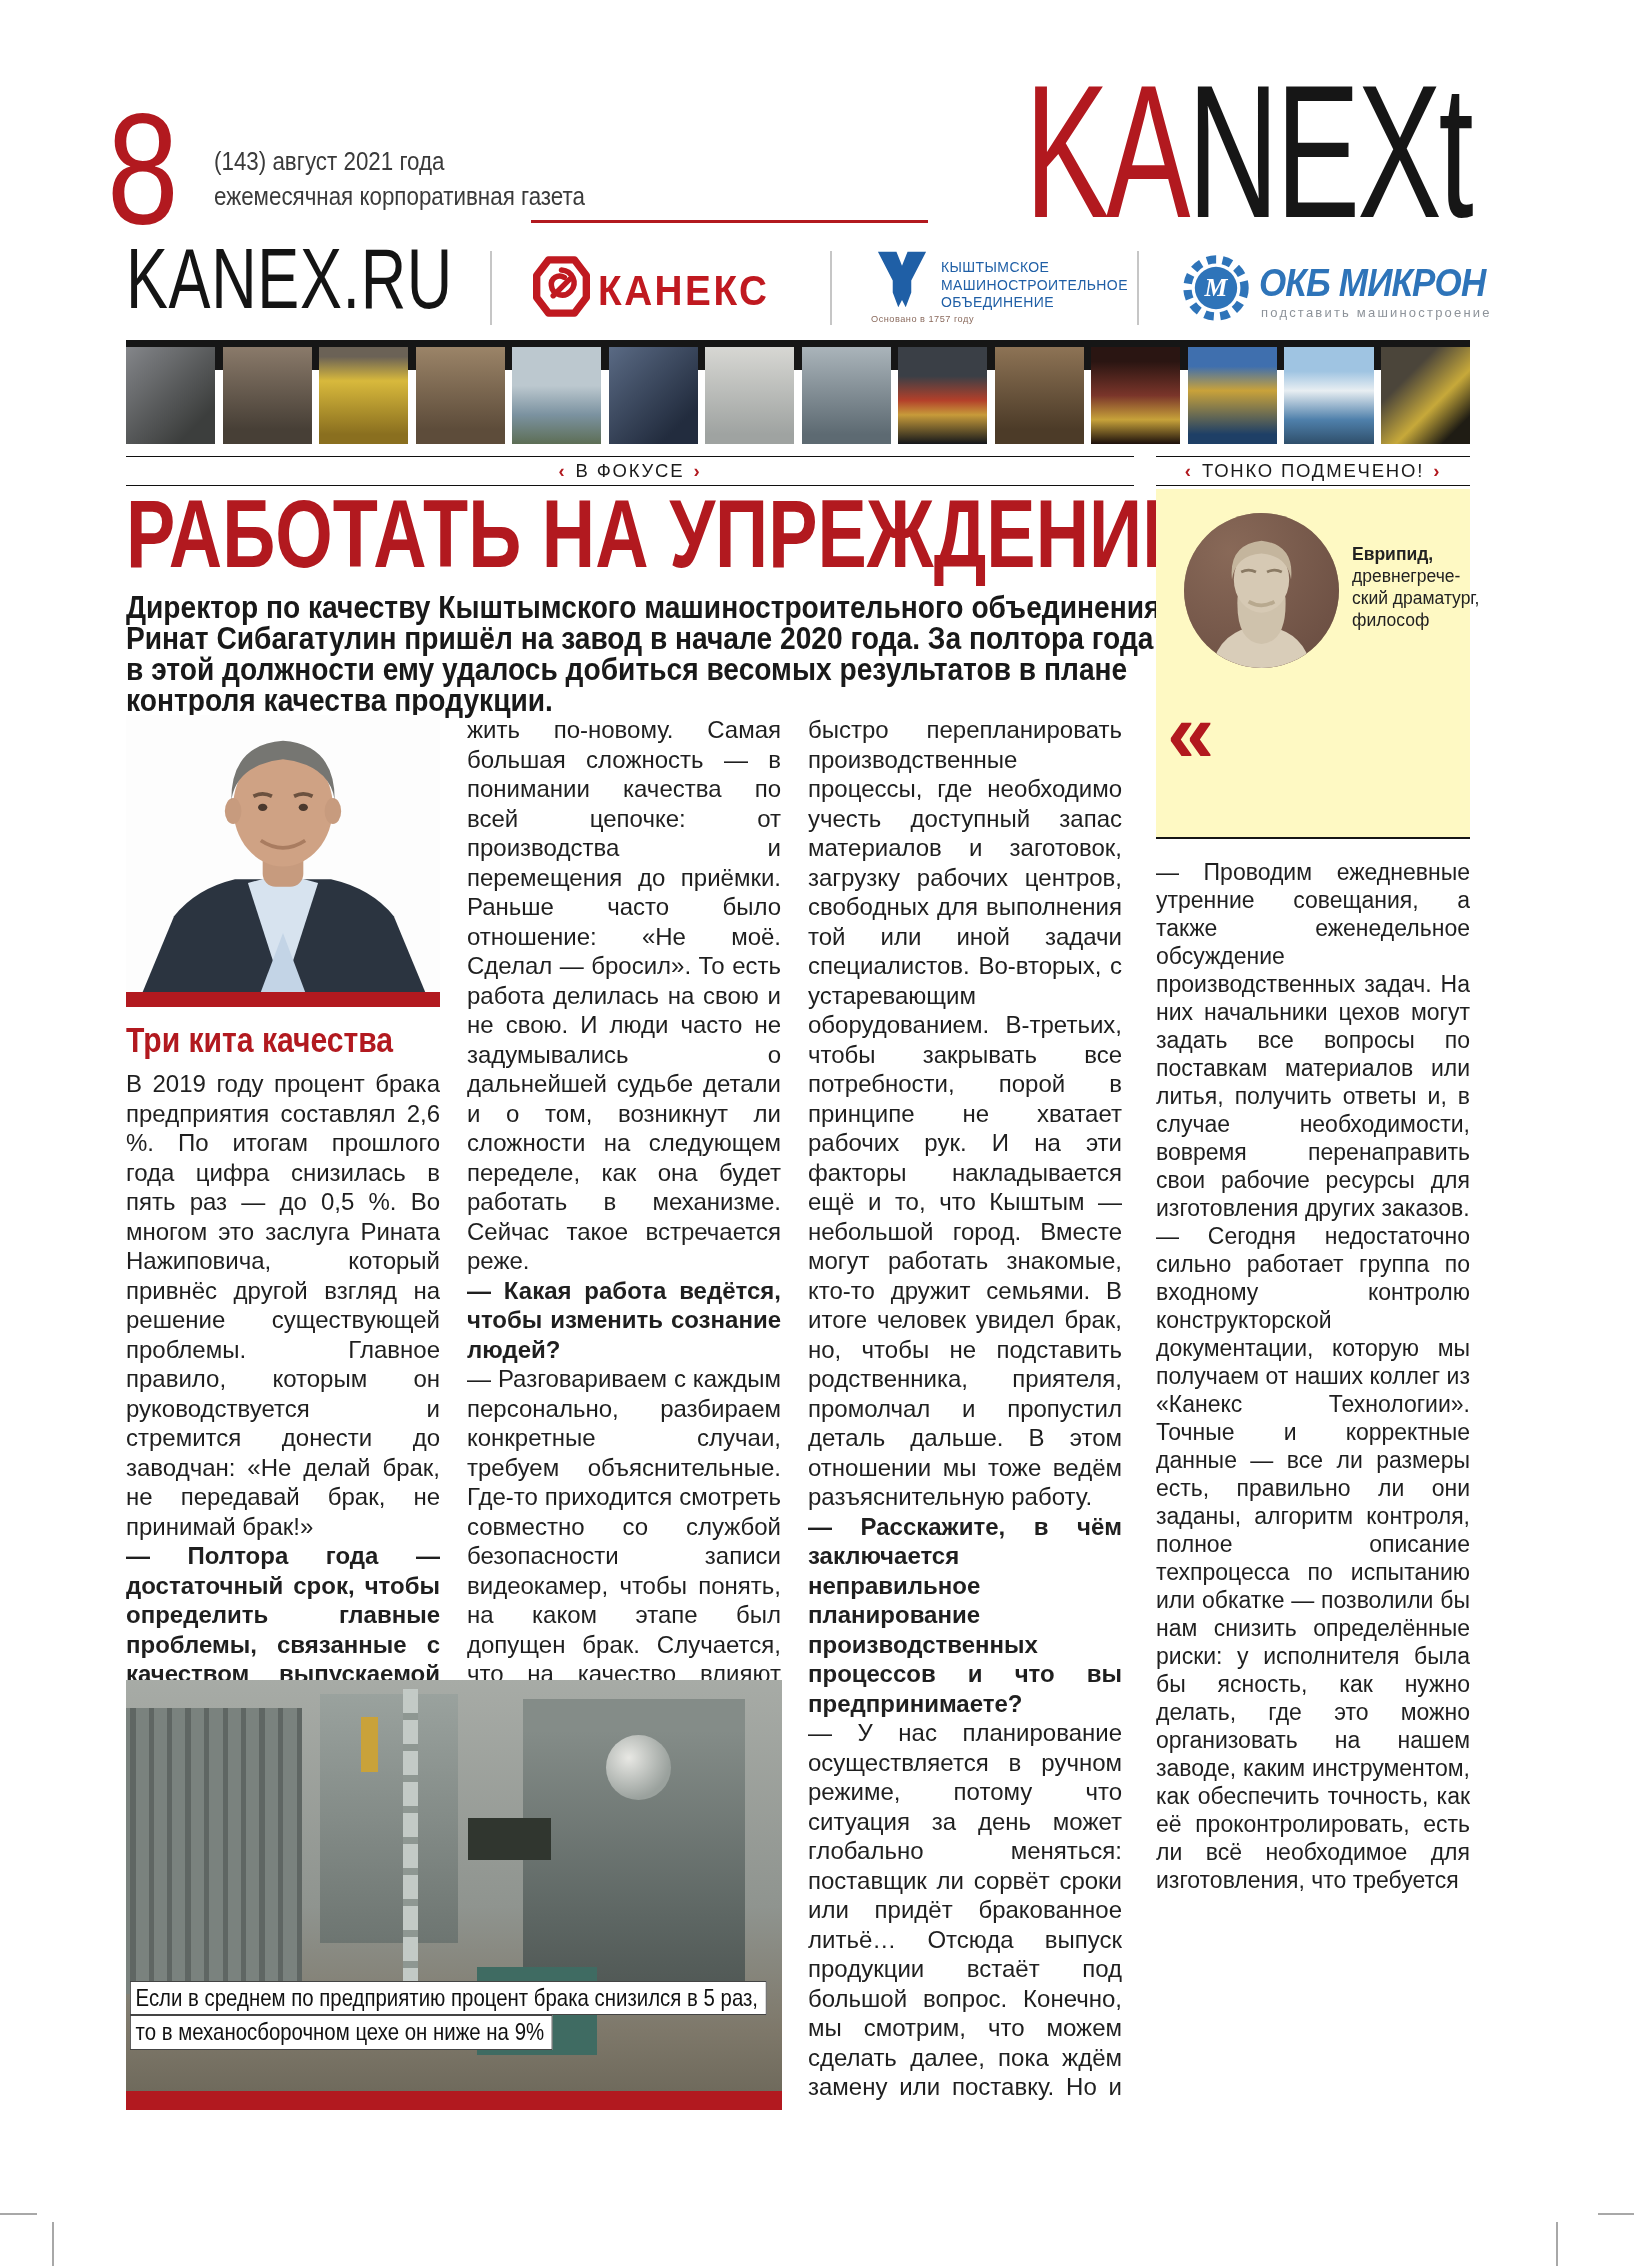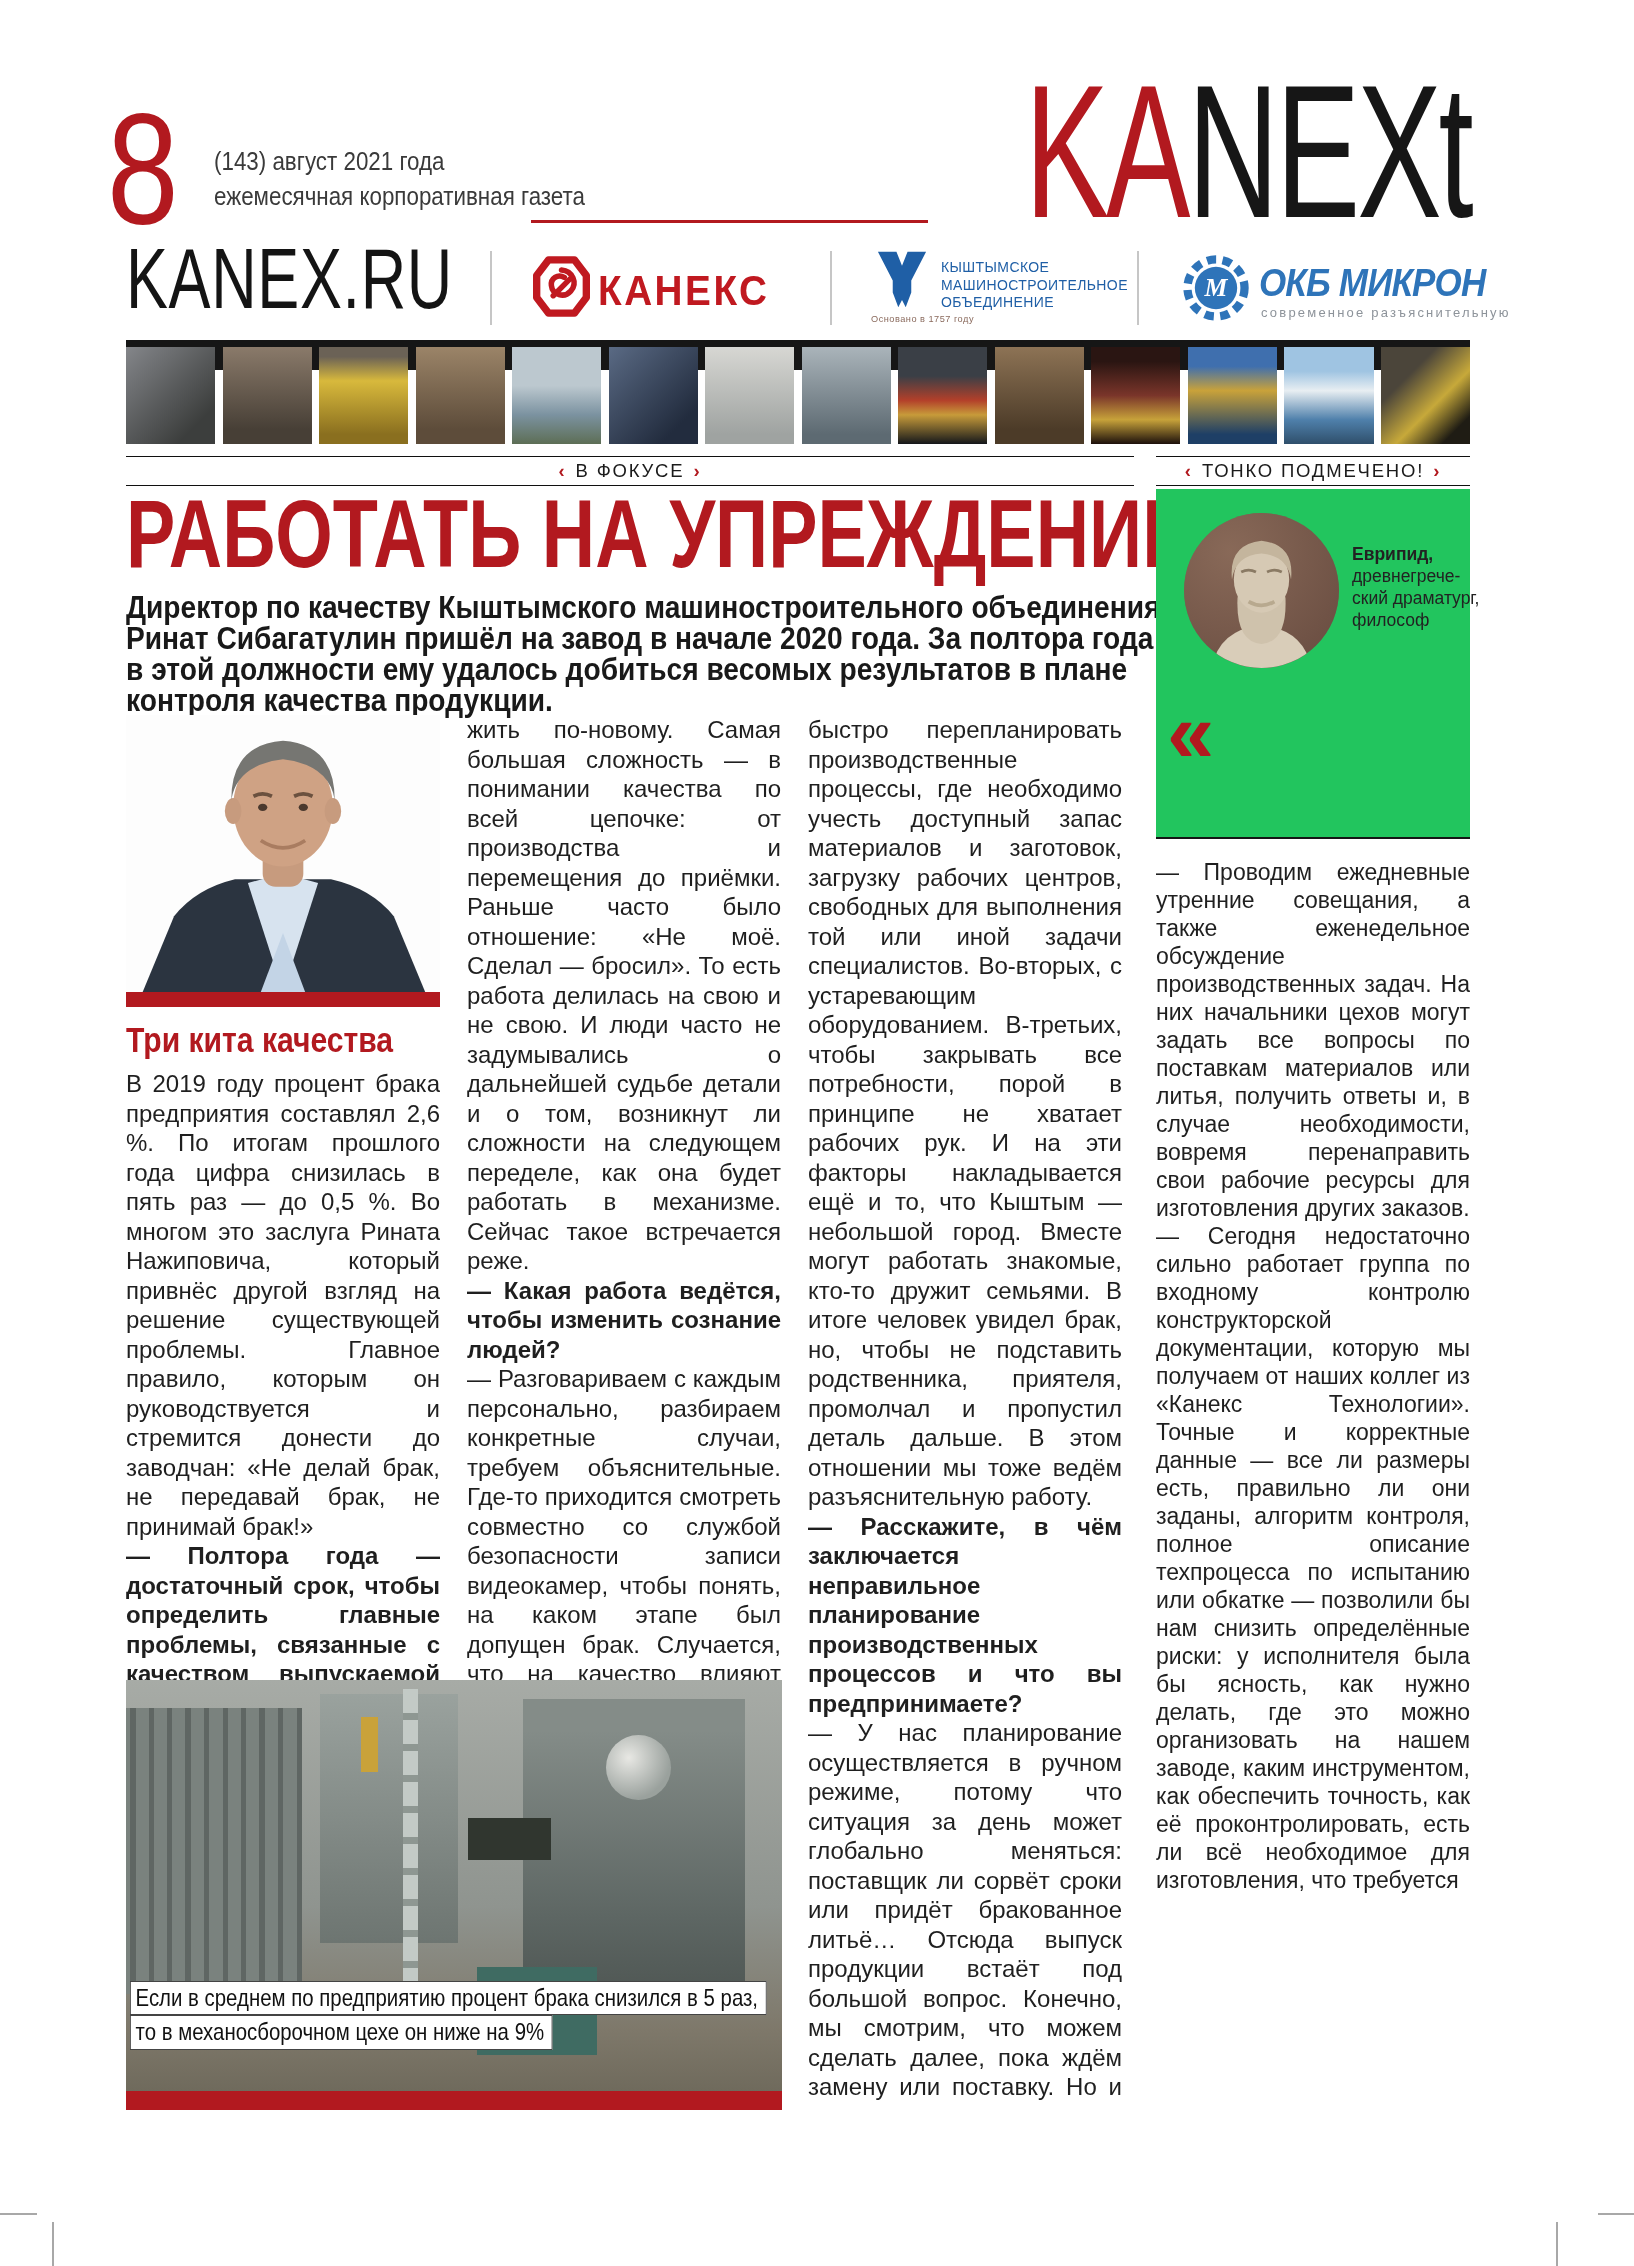--- a/index.html
+++ b/index.html
@@ -64,21 +64,21 @@
   .tag-band .bracket{color:#b2191f;font-weight:700;}
 
   
   #headline{left:126px;top:486px;font-size:96px;font-weight:700;color:#b2191f;line-height:1;
       transform:scaleX(.77);}
   #lead{left:126px;top:592px;font-size:32px;line-height:31px;font-weight:700;color:#191919;
       transform:scaleX(.88);transform-origin:left top;}
   #lead div{white-space:nowrap;}
 
   
-  #quote-box{left:1156px;top:489px;width:314px;height:348px;background:#22c55e;
+  #quote-box{left:1156px;top:489px;width:314px;height:348px;background:#fef9c3;
       border-bottom:2.8px solid #151515;}
   #quote-portrait{position:absolute;left:28px;top:24px;width:155px;height:155px;border-radius:50%;
       overflow:hidden;}
   #quote-author{position:absolute;left:196px;top:54px;font-size:17.5px;line-height:22px;color:#222;}
   #quote-author .name{font-weight:700;}
   #quote-open{position:absolute;left:11px;top:201px;font-size:85px;font-weight:700;color:#b2191f;line-height:1;}
   #quote-text{position:absolute;left:81px;top:220px;font-size:29px;line-height:43px;color:#262626;}
   #quote-text div{white-space:nowrap;}
   #quote-close{font-size:63px;font-weight:700;color:#b2191f;line-height:0;vertical-align:-20px;margin-left:7.4px;}
 
@@ -166,21 +166,21 @@
   </div>
 
   <div class="abs" id="micron-logo-icon">
     <svg width="70" height="70" viewBox="0 0 76 76">
       <circle cx="38" cy="38" r="31" fill="none" stroke="#2e74b9" stroke-width="9" stroke-dasharray="10 7"></circle>
       <circle cx="38" cy="38" r="23" fill="#2e74b9"></circle>
       <text x="38" y="47" text-anchor="middle" font-family="Liberation Serif, serif" font-style="italic" font-weight="700" font-size="28" fill="#ffffff">М</text>
     </svg>
   </div>
   <div class="abs nowrap condL" id="micron-name">ОКБ МИКРОН</div>
-  <div class="abs nowrap" id="micron-subtitle">современное разъяснительную</div>
+  <div class="abs nowrap" id="micron-subtitle">подставить машиностроение</div>
 
   <div class="abs" id="film-strip">
     <div class="bar"></div>
     <div class="thumbs">
       <div></div>
       <div></div>
       <div></div>
       <div></div>
       <div></div>
       <div></div>

